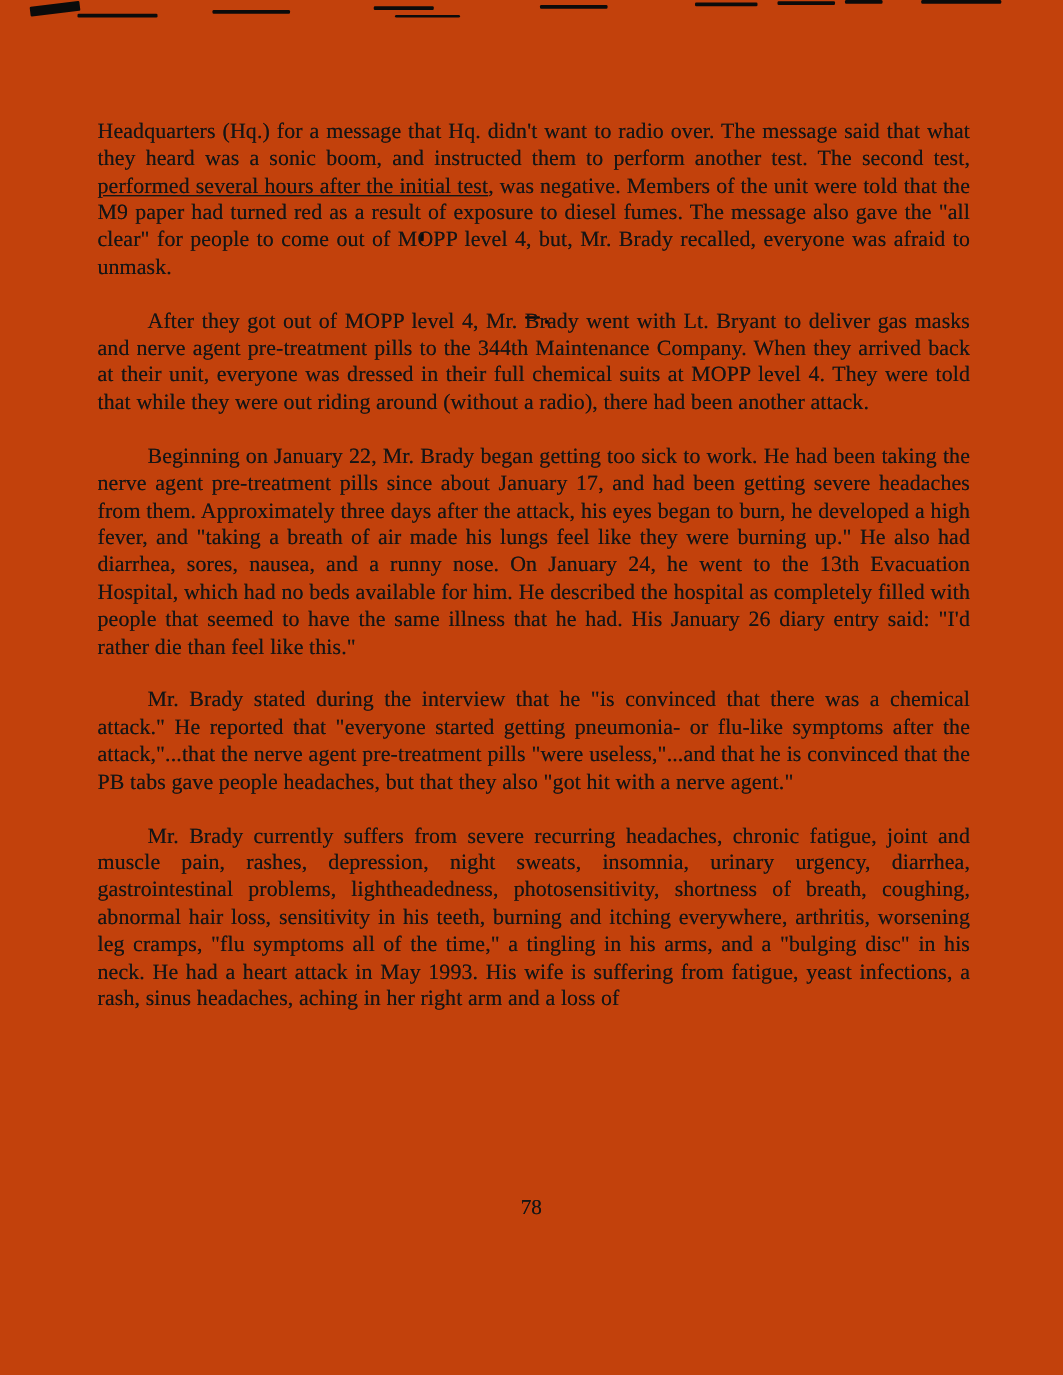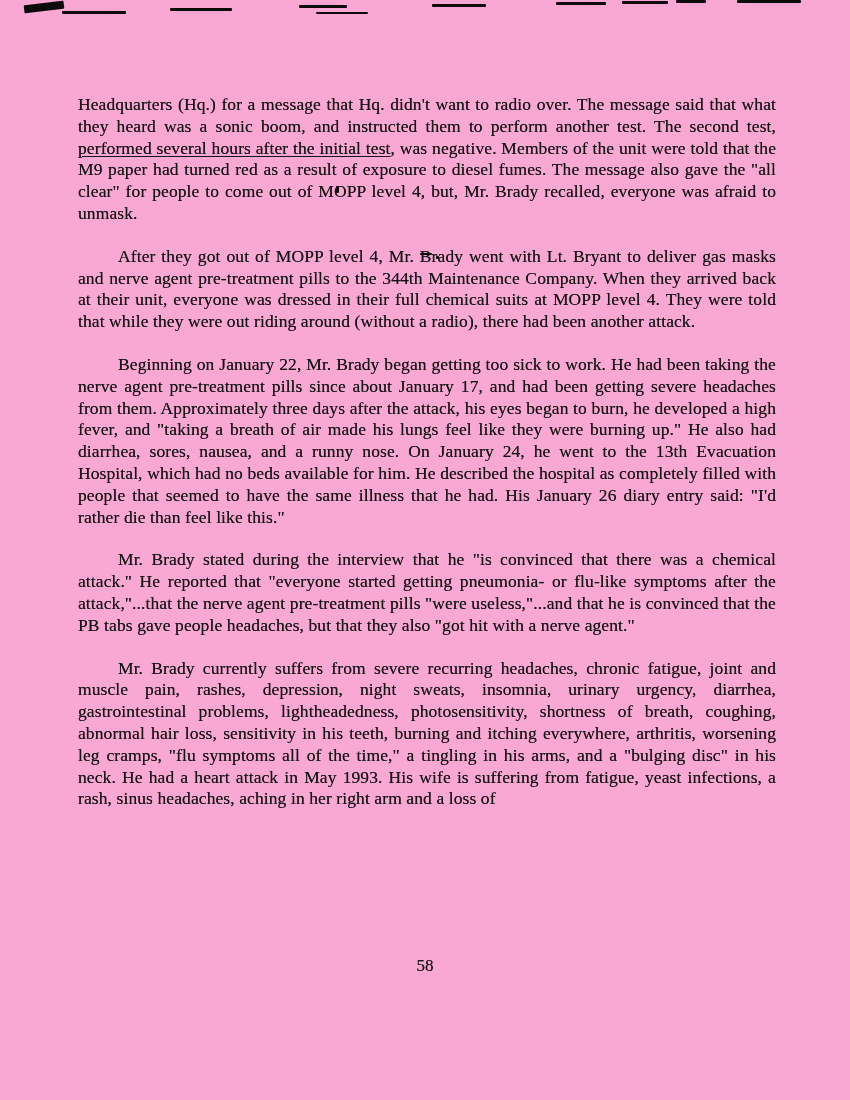--- a/index.html
+++ b/index.html
@@ -9,21 +9,21 @@
     height: 1100px;
     position: relative;
     background: #ffffff;
     font-family: "Liberation Serif", serif;
     color: #151515;
     overflow: hidden;
   }
   .page {
     position: absolute;
     inset: 0;
-    background: #f9a8d4;
+    background: #c2410c;
   }
   .doc-body {
     position: absolute;
     left: 78px;
     top: 94px;
     width: 698px;
     text-align: justify;
     font-size: 17.5px;
     line-height: 21.8px;
     letter-spacing: 0.1px;
@@ -72,15 +72,15 @@
   </div>
 
   <div class="doc-body">
       <p class="para"><span>Headquarters (Hq.) for a message that Hq. didn't want to radio over.  The message said that what they heard was a sonic boom, and instructed them to perform another test.  The second test, </span><span class="underline">performed several hours after the initial test</span><span>, was negative.  Members of the unit were told that the M9 paper had turned red as a result of exposure to diesel fumes.  The message also gave the "all clear" for people to come out of MOPP level 4, but, Mr. Brady recalled, everyone was afraid to unmask.</span></p>
       <p class="para indent"><span>After they got out of MOPP level 4, Mr. Brady went with Lt. Bryant to deliver gas masks and nerve agent pre-treatment pills to the 344th Maintenance Company.  When they arrived back at their unit, everyone was dressed in their full chemical suits at MOPP level 4.  They were told that while they were out riding around (without a radio), there had been another attack.</span></p>
       <p class="para indent"><span>Beginning on January 22, Mr. Brady began getting too sick to work.  He had been taking the nerve agent pre-treatment pills since about January 17, and had been getting severe headaches from them.  Approximately three days after the attack, his eyes began to burn, he developed a high fever, and "taking a breath of air made his lungs feel like they were burning up." He also had diarrhea, sores, nausea, and a runny nose.  On January 24, he went to the 13th Evacuation Hospital, which had no beds available for him.  He described the hospital as completely filled with people that seemed to have the same illness that he had.  His January 26 diary entry said: "I'd rather die than feel like this."</span></p>
       <p class="para indent"><span>Mr. Brady stated during the interview that he "is convinced that there was a chemical attack."  He reported that "everyone started getting pneumonia- or flu-like symptoms after the attack,"...that the nerve agent pre-treatment pills "were useless,"...and that he is convinced that the PB tabs gave people headaches, but that they also "got hit with a nerve agent."</span></p>
       <p class="para indent"><span>Mr. Brady currently suffers from severe recurring headaches, chronic fatigue, joint and muscle pain, rashes, depression, night sweats, insomnia, urinary urgency, diarrhea, gastrointestinal problems, lightheadedness, photosensitivity, shortness of breath, coughing, abnormal hair loss, sensitivity in his teeth, burning and itching everywhere, arthritis, worsening leg cramps, "flu symptoms all of the time," a tingling in his arms, and a "bulging disc" in his neck.  He had a heart attack in May 1993.  His wife is suffering from fatigue, yeast infections, a rash, sinus headaches, aching in her right arm and a loss of</span></p>
     </div>
 
-  <div class="page-number">58</div>
+  <div class="page-number">78</div>
 
 </div>
 
 </body></html>

